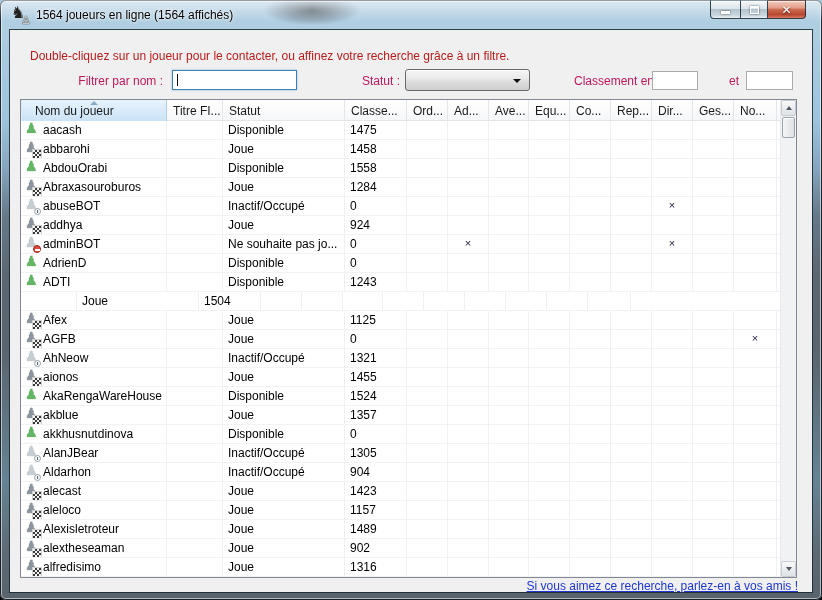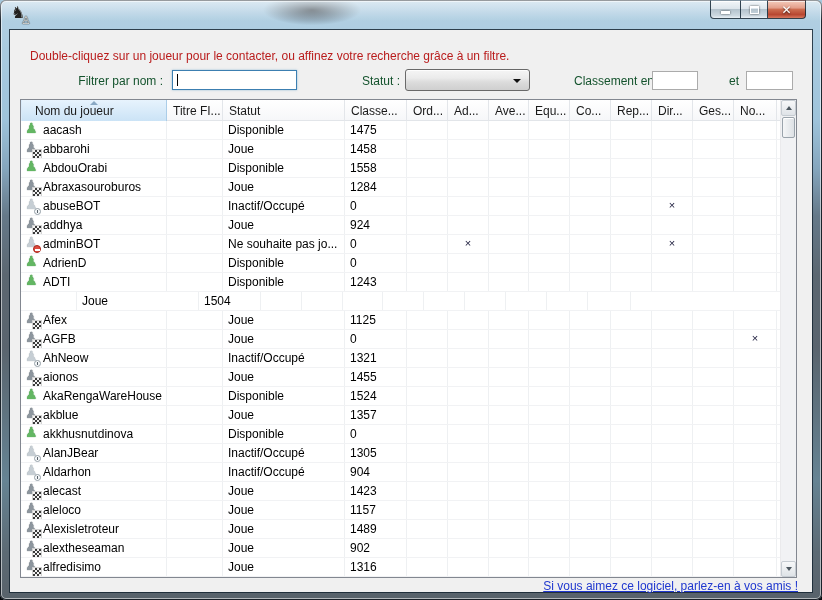--- a/index.html
+++ b/index.html
@@ -41,21 +41,21 @@
     background:linear-gradient(180deg,#f4cabb 0%,#e49f8b 40%,#cd6c50 50%,#b84731 80%,#d8785f 100%);
     box-shadow:inset 0 1px 0 rgba(255,255,255,.6);
   }
   .glyph-min { width:9px; height:3px; background:#fff; box-shadow:0 0 2px rgba(0,0,0,.8); margin-top:5px; }
   .glyph-max { width:9px; height:8px; border:1px solid #fff; border-top-width:2px; background:transparent; box-shadow:0 0 2px rgba(0,0,0,.8); }
   .glyph-close { color:#fff; font-weight:bold; font-size:12px; line-height:1; text-shadow:0 1px 2px rgba(0,0,0,.7); }
   
   .client { position:absolute; left:10px; right:10px; top:30px; bottom:8px;
     background:#f0f0f0; box-shadow:0 0 0 1px rgba(22,38,50,.85); }
   .intro { position:absolute; left:20px; top:19px; color:#b91c1c; }
-  .flabel { position:absolute; color:#14532d; white-space:nowrap; }
+  .flabel { position:absolute; color:#be185d; white-space:nowrap; }
   .lbl-name { left:0; top:44px; width:153px; text-align:right; }
   .lbl-statut { left:344px; top:44px; width:46px; text-align:right; }
   .lbl-range { left:564px; top:44px; }
   .lbl-et { left:719px; top:44px; }
   .tbox { position:absolute; background:#fff; border:1px solid #ababab; font:inherit; padding:2px 3px; }
   .input-name { left:162px; top:40px; width:125px; height:20px; border:1px solid #3c7fb1; box-shadow:0 0 2px rgba(60,140,190,.5); }
   .caret { position:absolute; left:4px; top:3px; bottom:3px; width:1px; background:#000; }
   .input-min { left:642px; top:41px; width:46px; height:19px; }
   .input-max { left:736px; top:41px; width:47px; height:19px; }
   .combo { position:absolute; left:395px; top:39px; width:125px; height:22px;
@@ -116,20 +116,21 @@
     box-shadow:inset 0 1px 0 #fff; }
   
   .footer-link { position:absolute; right:14px; top:549px; color:#2038cf; text-decoration:underline; cursor:pointer; white-space:nowrap; }
 </style>
 </head>
 <body>
 
 <div class="window">
   <div class="titlebar">
     <span class="app-icon"></span>
+    <span class="title-text">1564 joueurs en ligne (1564 affichés)</span>
     <div class="caption-buttons">
       <div class="cap-btn min">
           <span class="glyph-min"></span>
         </div>
       <div class="cap-btn max">
           <span class="glyph-max"></span>
         </div>
       <div class="cap-btn close">
           <span class="glyph-close">✕</span>
         </div>
@@ -664,15 +665,15 @@
         <div class="sb-btn sb-up">
             <span class="tri-up"></span>
           </div>
         <div class="sb-thumb"></div>
         <div class="sb-btn sb-down">
             <span class="tri-down"></span>
           </div>
       </div>
     </div>
 
-    <div class="footer-link">Si vous aimez ce logiciel, parlez-en à vos amis !</div>
+    <div class="footer-link">Si vous aimez ce recherche, parlez-en à vos amis !</div>
   </div>
 </div>
 
 </body></html>

